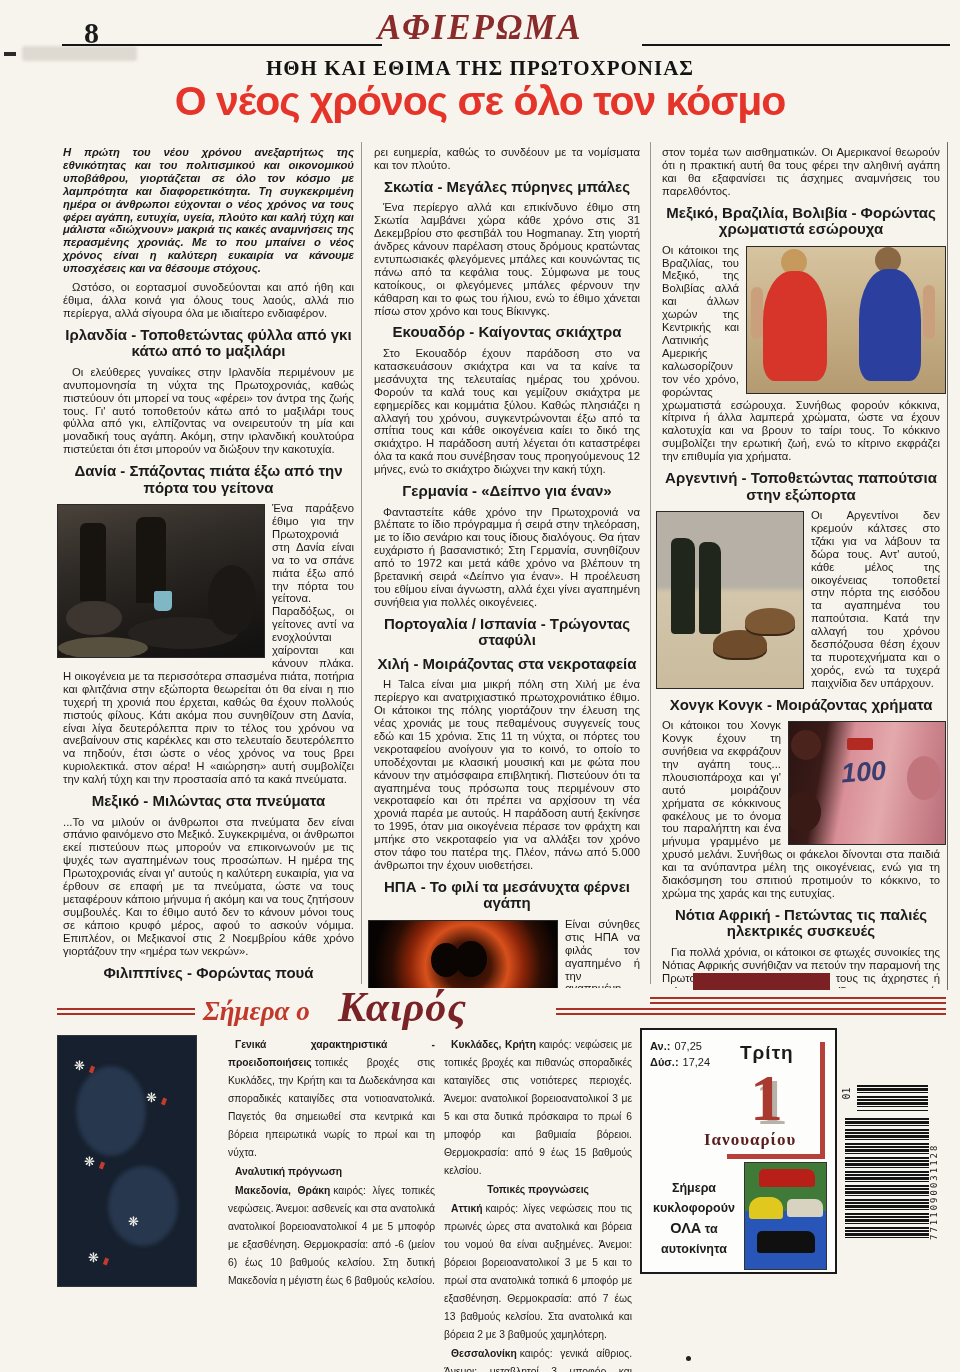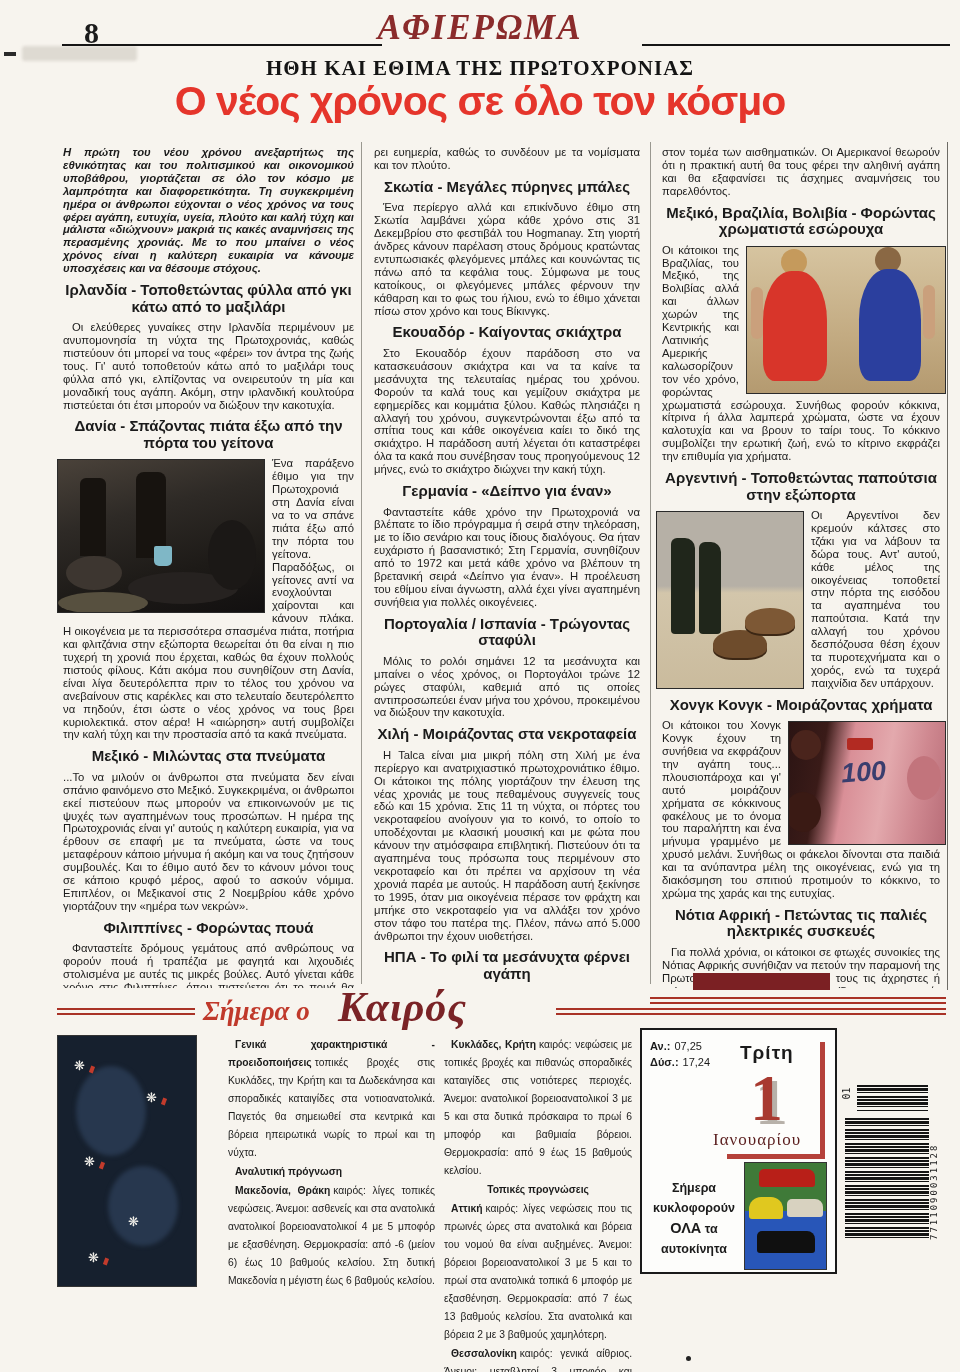--- a/index.html
+++ b/index.html
@@ -56,21 +56,21 @@
   .map{background:#16202e;border:1px solid #333;}
   .map .patch{position:absolute;background:#27374e;border-radius:50%;filter:blur(2px);}
   .map .sym{position:absolute;color:#f2f0ea;font-size:13px;}
   .map .rr{position:absolute;background:#c23b2c;width:4px;height:7px;transform:rotate(20deg);}
   
   .calbox{background:#fdfdfb;border:2px solid #1a1a1a;}
   .sunline{font-size:11px;}
   .sunline b{margin-right:4px;}
   .calday{font-weight:bold;font-size:19px;letter-spacing:1px;}
   .caldate{font-family:"Liberation Serif",serif;font-weight:bold;font-size:66px;line-height:60px;color:#a83a30;text-shadow:5px 4px 0 rgba(125,115,102,.55);}
-  .calmonth{font-family:"Liberation Serif",serif;font-weight:normal;font-size:17px;color:#5a1e1e;letter-spacing:1px;margin-left:9px;}
+  .calmonth{font-family:"Liberation Serif",serif;font-weight:bold;font-size:17px;color:#5a1e1e;letter-spacing:1px;}
   .cal-l{border-right:5px solid #b5413a;border-bottom:5px solid #b5413a;}
   .circ{font-weight:bold;font-size:12.5px;line-height:20px;text-align:center;}
   .circ .big{font-size:14.5px;}
   .cars{border:1px solid #333;background:linear-gradient(180deg,#3f7a38 0%,#3f7a38 45%,#2856b8 45%,#2856b8 100%);overflow:hidden;position:relative;}
   .cars .car{position:absolute;border-radius:5px 8px 3px 3px;}
   
   .bc{background:repeating-linear-gradient(180deg,#141414 0 2px,#f7f5f0 2px 3px,#141414 3px 6px,#f7f5f0 6px 7px,#141414 7px 8px,#f7f5f0 8px 11px,#141414 11px 13px,#f7f5f0 13px 14px);}
   .bc-num{font-family:"DejaVu Sans Mono",monospace;font-size:9px;letter-spacing:2px;writing-mode:vertical-rl;transform:rotate(180deg);color:#222;}
   .bc-top{font-family:"DejaVu Sans Mono",monospace;font-size:10px;transform:rotate(-90deg);color:#222;}
 </style>
@@ -85,20 +85,21 @@
 <div class="abs hrule" style="left:642px;top:44px;width:308px;"></div>
 <div class="abs kicker" style="left:0;top:56px;">ΗΘΗ ΚΑΙ ΕΘΙΜΑ ΤΗΣ ΠΡΩΤΟΧΡΟΝΙΑΣ</div>
 <div class="abs headline" style="left:0;top:78px;">Ο νέος χρόνος σε όλο τον κόσμο</div>
 
 <div class="abs vrule" style="left:361px;top:142px;height:842px;"></div>
 <div class="abs vrule" style="left:650px;top:142px;height:842px;"></div>
 <div class="abs vrule" style="left:947px;top:142px;height:848px;border-left-color:#6d6b65;"></div>
 
 <div class="col" style="left:57px;width:303px;">
   <p class="lead noind">Η πρώτη του νέου χρόνου ανεξαρτήτως της εθνικότητας και του πολιτισμικού και οικονομικού υποβάθρου, γιορτάζεται σε όλο τον κόσμο με λαμπρότητα και διαφορετικότητα. Τη συγκεκριμένη ημέρα οι άνθρωποι εύχονται ο νέος χρόνος να τους φέρει αγάπη, ευτυχία, υγεία, πλούτο και καλή τύχη και μάλιστα «διώχνουν» μακριά τις κακές αναμνήσεις της περασμένης χρονιάς. Με το που μπαίνει ο νέος χρόνος είναι η καλύτερη ευκαιρία να κάνουμε υποσχέσεις και να θέσουμε στόχους.</p>
+  <p>Ωστόσο, οι εορτασμοί συνοδεύονται και από ήθη και έθιμα, άλλα κοινά για όλους τους λαούς, αλλά πιο περίεργα, αλλά σίγουρα όλα με ιδιαίτερο ενδιαφέρον.</p>
 
   <div class="shead">Ιρλανδία - Τοποθετώντας φύλλα από γκι κάτω από το μαξιλάρι</div>
   <p>Οι ελεύθερες γυναίκες στην Ιρλανδία περιμένουν με ανυπομονησία τη νύχτα της Πρωτοχρονιάς, καθώς πιστεύουν ότι μπορεί να τους «φέρει» τον άντρα της ζωής τους. Γι' αυτό τοποθετούν κάτω από το μαξιλάρι τους φύλλα από γκι, ελπίζοντας να ονειρευτούν τη μία και μοναδική τους αγάπη. Ακόμη, στην ιρλανδική κουλτούρα πιστεύεται ότι έτσι μπορούν να διώξουν την κακοτυχία.</p>
 
   <div class="shead">Δανία - Σπάζοντας πιάτα έξω από την πόρτα του γείτονα</div>
   <div>
     <div class="ph ph-dk fl" style="width:206px;height:152px;">
       <div class="fig" style="left:22px;top:18px;width:26px;height:78px;"></div>
       <div class="fig" style="left:78px;top:12px;width:30px;height:86px;border-radius:8px 8px 0 0;"></div>
       <div class="bucket" style="left:96px;top:86px;width:18px;height:20px;"></div>
@@ -123,21 +124,20 @@
   <div class="shead">Σκωτία - Μεγάλες πύρηνες μπάλες</div>
   <p>Ένα περίεργο αλλά και επικίνδυνο έθιμο στη Σκωτία λαμβάνει χώρα κάθε χρόνο στις 31 Δεκεμβρίου στο φεστιβάλ του Hogmanay. Στη γιορτή άνδρες κάνουν παρέλαση στους δρόμους κρατώντας εντυπωσιακές φλεγόμενες μπάλες και κουνώντας τις πάνω από τα κεφάλια τους. Σύμφωνα με τους κατοίκους, οι φλεγόμενες μπάλες φέρνουν την κάθαρση και το φως του ήλιου, ενώ το έθιμο χάνεται πίσω στον χρόνο και τους Βίκινγκς.</p>
 
   <div class="shead">Εκουαδόρ - Καίγοντας σκιάχτρα</div>
   <p>Στο Εκουαδόρ έχουν παράδοση στο να κατασκευάσουν σκιάχτρα και να τα καίνε τα μεσάνυχτα της τελευταίας ημέρας του χρόνου. Φορούν τα καλά τους και γεμίζουν σκιάχτρα με εφημερίδες και κομμάτια ξύλου. Καθώς πλησιάζει η αλλαγή του χρόνου, συγκεντρώνονται έξω από τα σπίτια τους και κάθε οικογένεια καίει το δικό της σκιάχτρο. Η παράδοση αυτή λέγεται ότι καταστρέφει όλα τα κακά που συνέβησαν τους προηγούμενους 12 μήνες, ενώ το σκιάχτρο διώχνει την κακή τύχη.</p>
 
   <div class="shead">Γερμανία - «Δείπνο για έναν»</div>
   <p>Φανταστείτε κάθε χρόνο την Πρωτοχρονιά να βλέπατε το ίδιο πρόγραμμα ή σειρά στην τηλεόραση, με το ίδιο σενάριο και τους ίδιους διαλόγους. Θα ήταν ευχάριστο ή βασανιστικό; Στη Γερμανία, συνηθίζουν από το 1972 και μετά κάθε χρόνο να βλέπουν τη βρετανική σειρά «Δείπνο για έναν». Η προέλευση του εθίμου είναι άγνωστη, αλλά έχει γίνει αγαπημένη συνήθεια για πολλές οικογένειες.</p>
 
   <div class="shead">Πορτογαλία / Ισπανία - Τρώγοντας σταφύλι</div>
-  <p>Μόλις το ρολόι σημάνει 12 τα μεσάνυχτα και μπαίνει ο νέος χρόνος, οι Πορτογάλοι τρώνε 12 ρώγες σταφύλι, καθεμιά από τις οποίες αντιπροσωπεύει έναν μήνα του χρόνου, προκειμένου να διώξουν την κακοτυχία.</p>
 
   <div class="shead">Χιλή - Μοιράζοντας στα νεκροταφεία</div>
   <p>Η Talca είναι μια μικρή πόλη στη Χιλή με ένα περίεργο και ανατριχιαστικό πρωτοχρονιάτικο έθιμο. Οι κάτοικοι της πόλης γιορτάζουν την έλευση της νέας χρονιάς με τους πεθαμένους συγγενείς τους εδώ και 15 χρόνια. Στις 11 τη νύχτα, οι πόρτες του νεκροταφείου ανοίγουν για το κοινό, το οποίο το υποδέχονται με κλασική μουσική και με φώτα που κάνουν την ατμόσφαιρα επιβλητική. Πιστεύουν ότι τα αγαπημένα τους πρόσωπα τους περιμένουν στο νεκροταφείο και ότι πρέπει να αρχίσουν τη νέα χρονιά παρέα με αυτούς. Η παράδοση αυτή ξεκίνησε το 1995, όταν μια οικογένεια πέρασε τον φράχτη και μπήκε στο νεκροταφείο για να αλλάξει τον χρόνο στον τάφο του πατέρα της. Πλέον, πάνω από 5.000 άνθρωποι την έχουν υιοθετήσει.</p>
 
   <div class="shead">ΗΠΑ - Το φιλί τα μεσάνυχτα φέρνει αγάπη</div>
   <div>
     <div class="ph ph-usa fl" style="width:188px;height:94px;">
       <div class="head" style="left:62px;top:22px;width:30px;height:34px;"></div>
       <div class="head" style="left:86px;top:20px;width:32px;height:36px;"></div>
 

